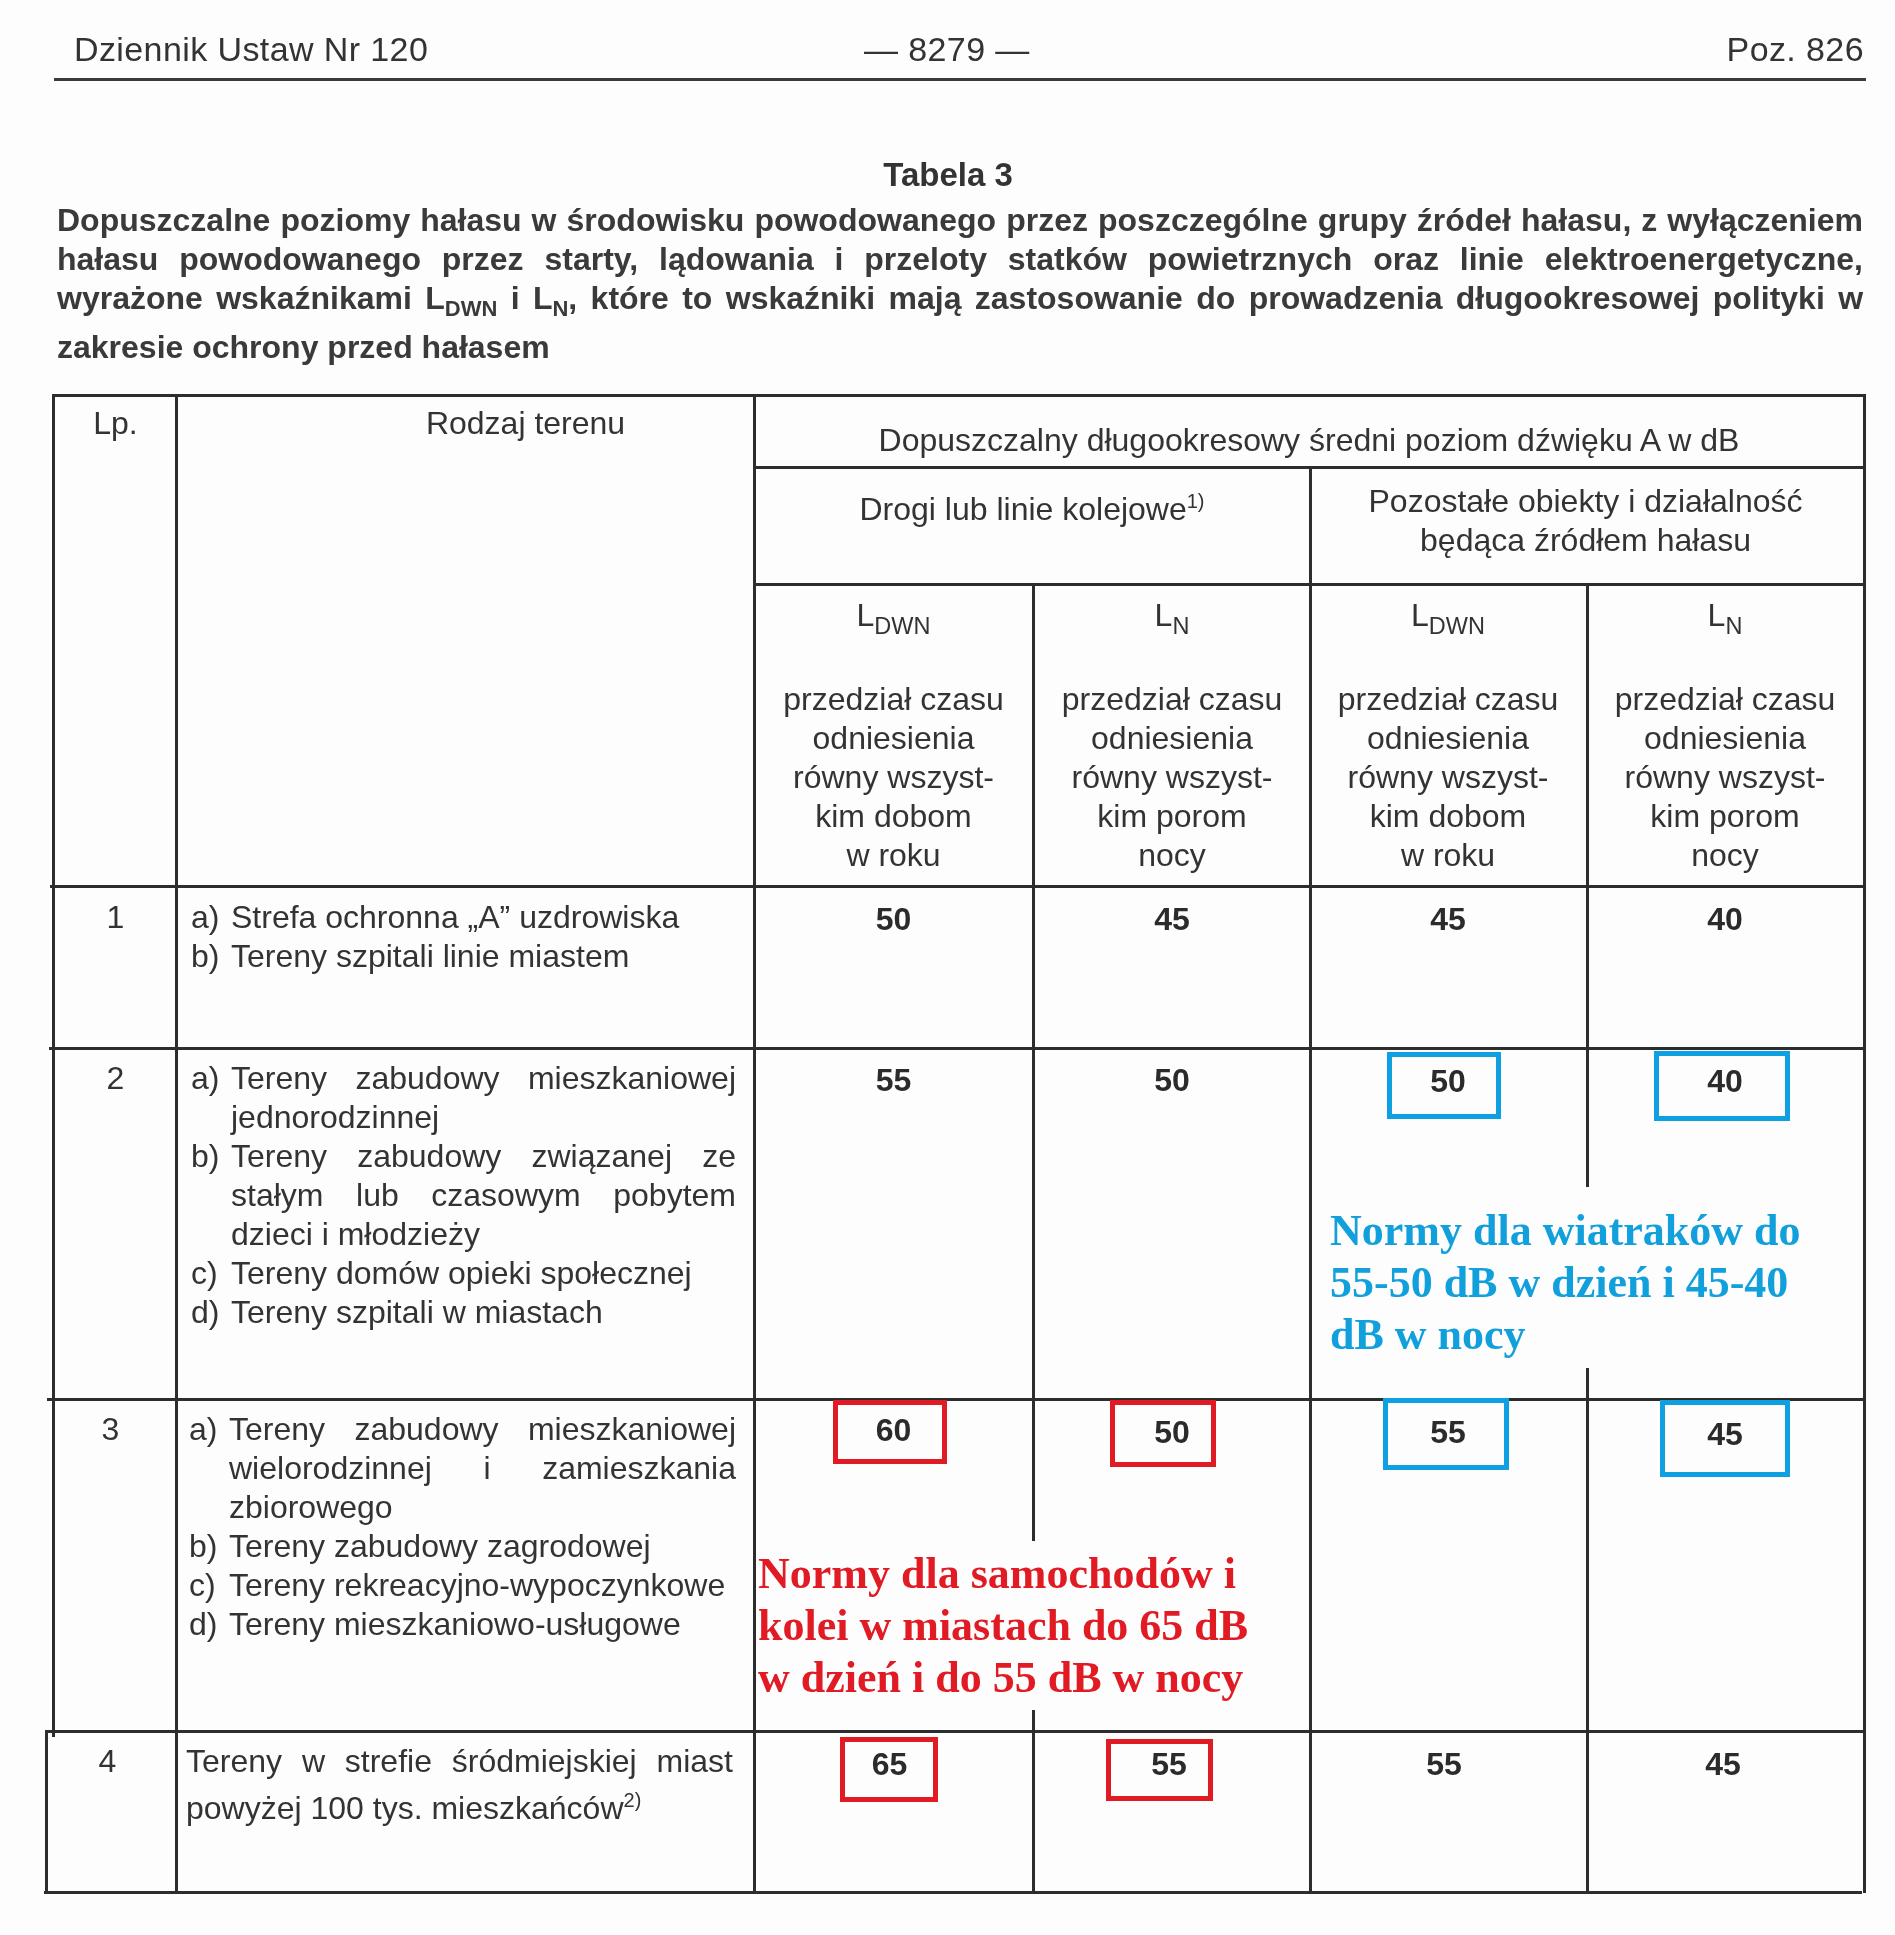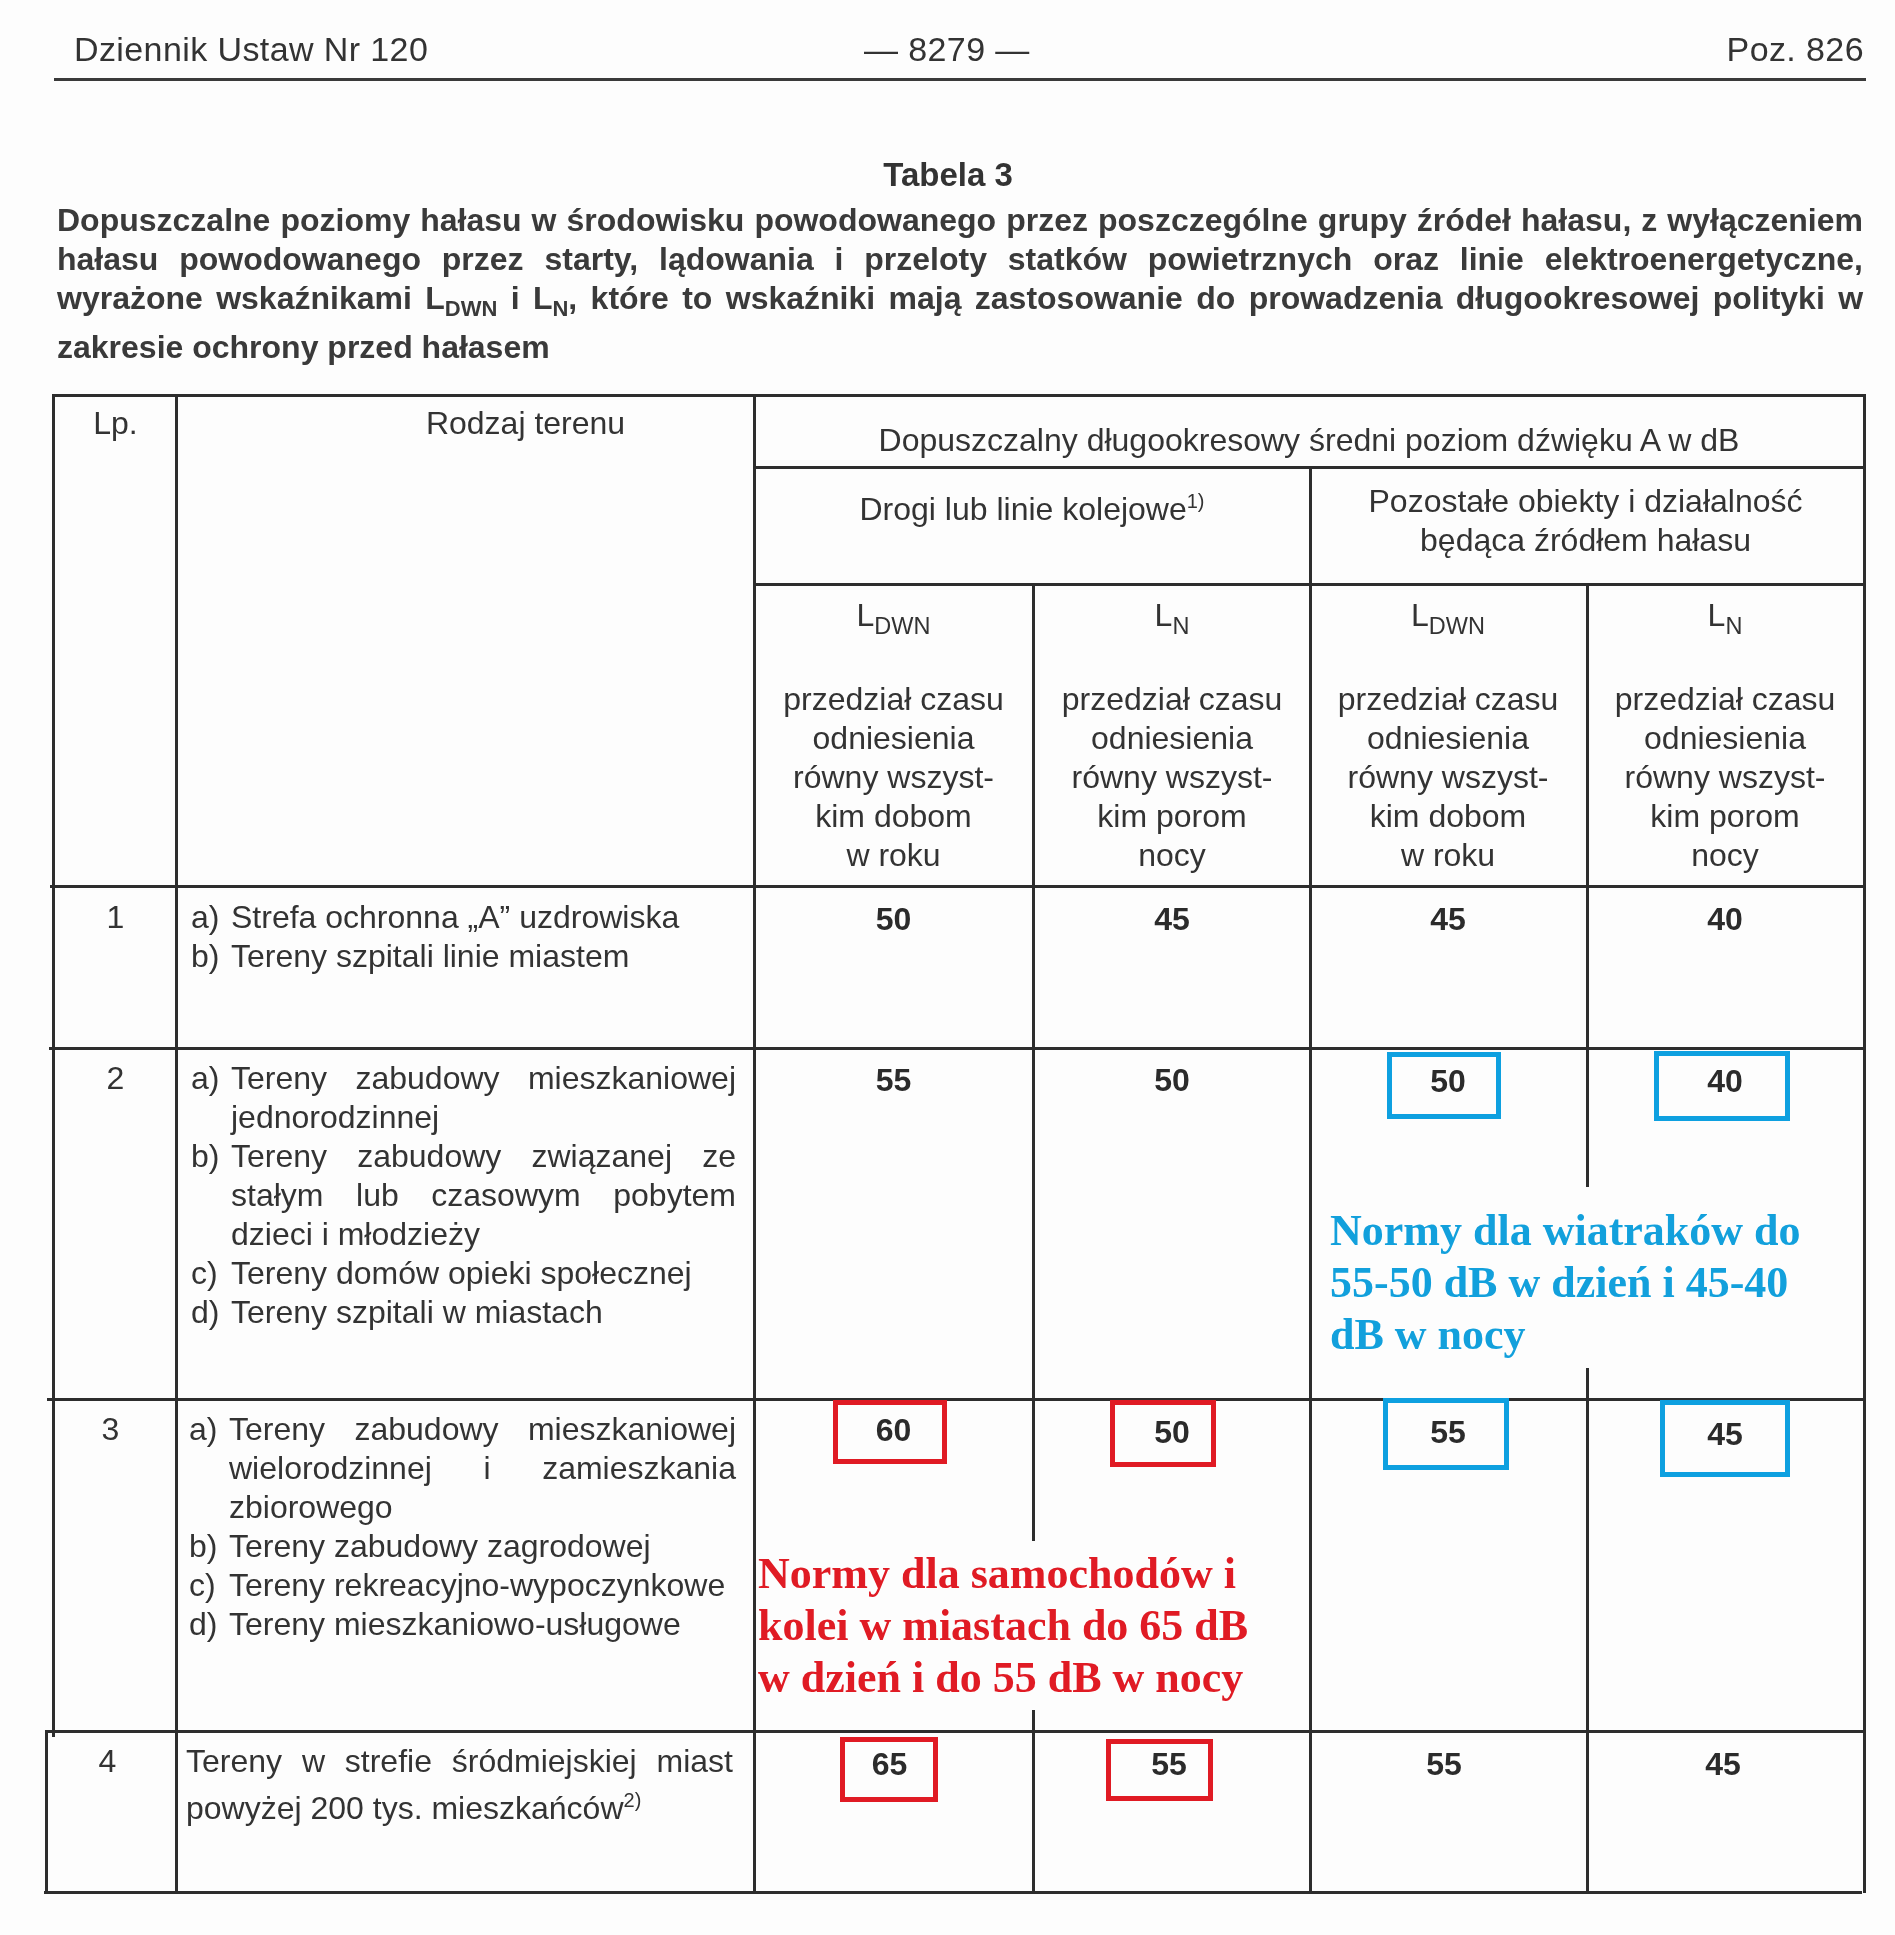--- a/index.html
+++ b/index.html
@@ -186,21 +186,21 @@
     <div class="cell num" style="left:755px; top:1411px; width:277px;">60</div>
     <div class="cell num" style="left:1035px; top:1413px; width:274px;">50</div>
     <div class="cell num" style="left:1311px; top:1413px; width:274px;">55</div>
     <div class="cell num" style="left:1588px; top:1415px; width:274px;">45</div>
   </div>
 
   <div>
     <div class="cell center" style="left:47px; top:1742px; width:121px;">4</div>
     <div class="cell desc" style="left:186px; top:1742px; width:547px;">
       <div class="item">
-          <span class="txt"><span>Tereny w strefie śródmiejskiej miast powyżej 200 tys. mieszkańców</span><sup class="fn">2)</sup></span>
+          <span class="txt"><span>Tereny w strefie śródmiejskiej miast powyżej 100 tys. mieszkańców</span><sup class="fn">2)</sup></span>
         </div>
     </div>
     <div class="cell num" style="left:751px; top:1745px; width:277px;">65</div>
     <div class="cell num" style="left:1032px; top:1745px; width:274px;">55</div>
     <div class="cell num" style="left:1307px; top:1745px; width:274px;">55</div>
     <div class="cell num" style="left:1586px; top:1745px; width:274px;">45</div>
   </div>
 </div>
 
 <div class="box-blue" style="left:1387px; top:1052px; width:114px; height:67px;"></div>

